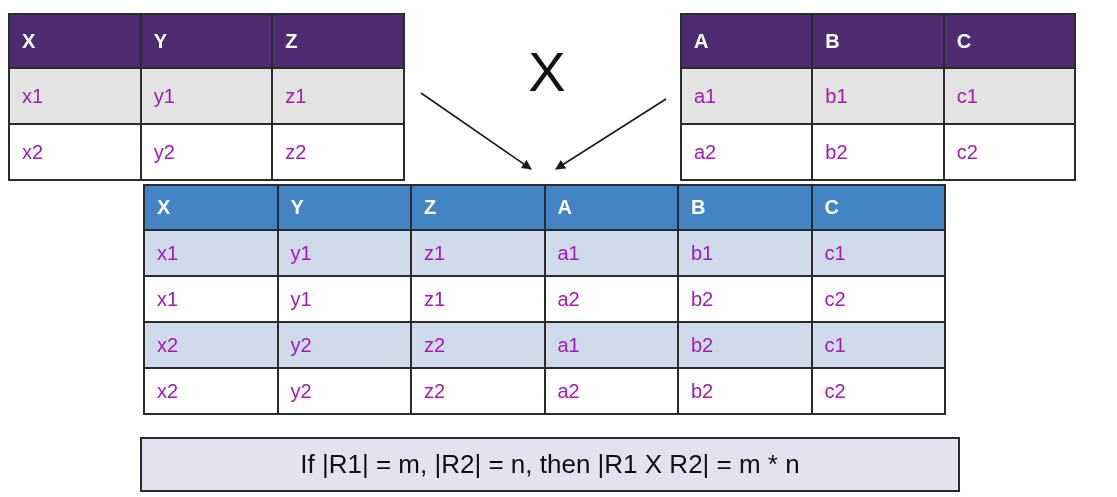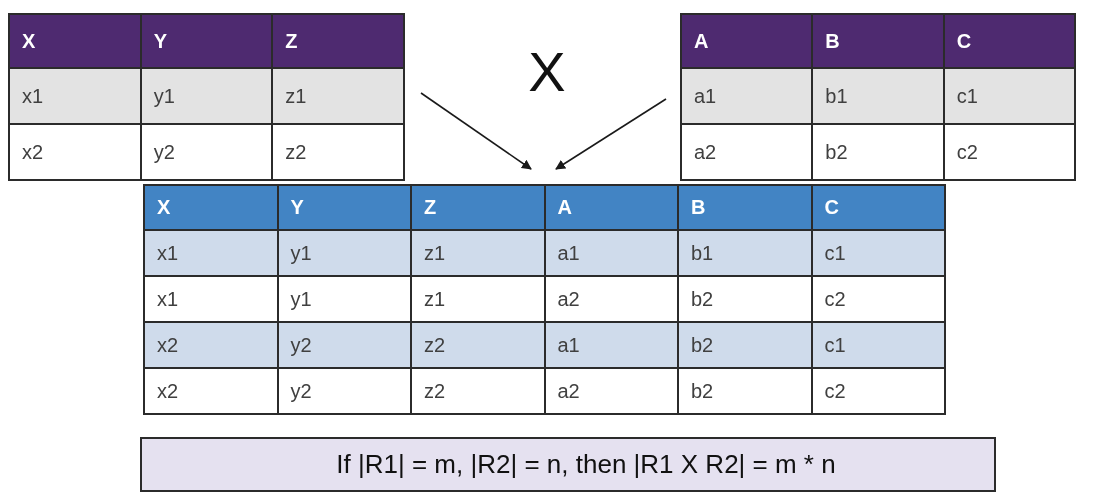--- a/index.html
+++ b/index.html
@@ -12,21 +12,21 @@
   }
   html,body{margin:0;padding:0;background:#fff;}
   .canvas{
     position:relative;width:1117px;height:497px;background:#fff;overflow:hidden;
     font-family:"Liberation Sans",sans-serif;
   }
   table.tbl{position:absolute;border-collapse:collapse;table-layout:fixed;}
   .tbl th,.tbl td{
     border:2px solid var(--border);
     padding:0 0 0 12px;text-align:left;vertical-align:middle;
-    font-size:20px;color:#404040;overflow:hidden;white-space:nowrap;
+    font-size:20px;color:#a21caf;overflow:hidden;white-space:nowrap;
   }
   .tbl th{color:#ffffff;font-weight:bold;}
   .tbl-src{top:13px;width:397px;}
   #left-table{left:8px;}
   #right-table{left:680px;width:396px;}
   .tbl-src th{height:52px;background:var(--purple);}
   .tbl-src td{height:54px;background:#ffffff;}
   .tbl-src tbody tr:first-child td{background:var(--gray);}
   #result-table{left:143px;top:184px;width:803px;}
   #result-table th{height:43px;background:var(--blue);}
@@ -34,21 +34,21 @@
   #result-table tbody tr:nth-child(odd) td{background:var(--lightblue);}
   .op-x{
     position:absolute;left:506px;top:44px;width:82px;text-align:center;
     font-size:56px;line-height:1;color:#111;
   }
   .arrows{position:absolute;left:0;top:0;pointer-events:none;}
   .note{
     position:absolute;left:140px;top:437px;width:816px;height:51px;
     background:var(--lavender);border:2px solid var(--border);
     display:flex;align-items:center;justify-content:center;
-    font-size:26px;color:#111;padding-left:36px;
+    font-size:26px;color:#111;
   }
 </style>
 </head>
 <body>
 
 <div class="canvas">
 
   <table class="tbl tbl-src" id="left-table">
       <thead>
         <tr>

